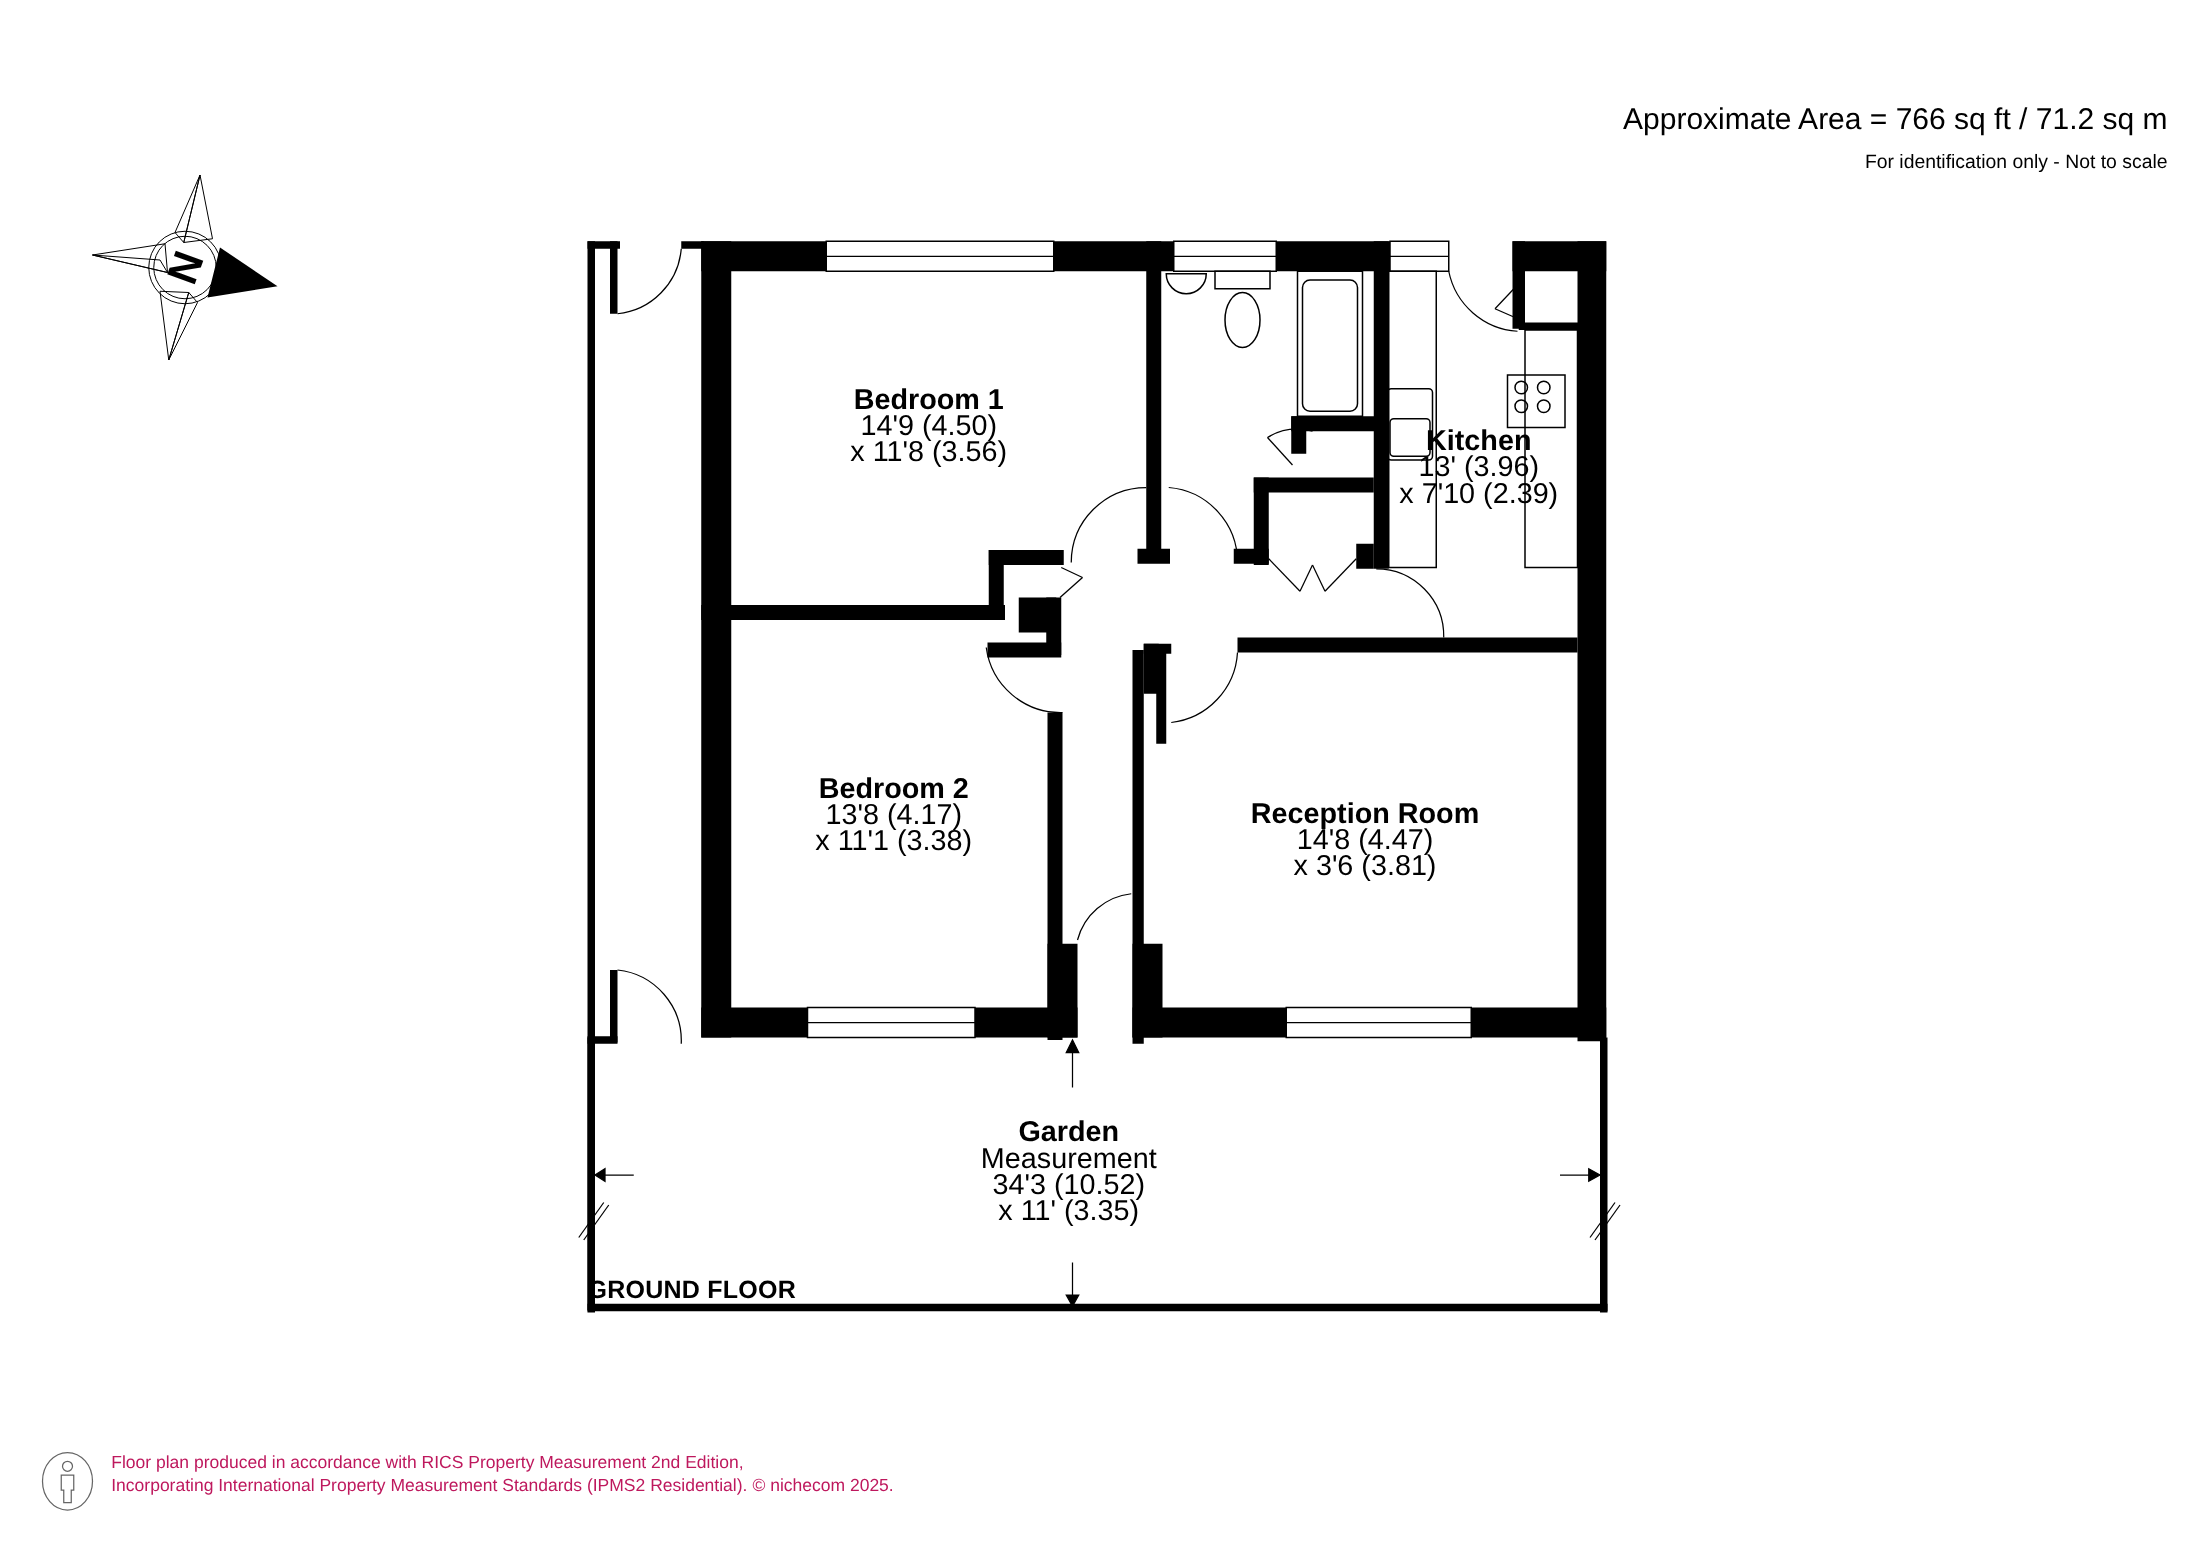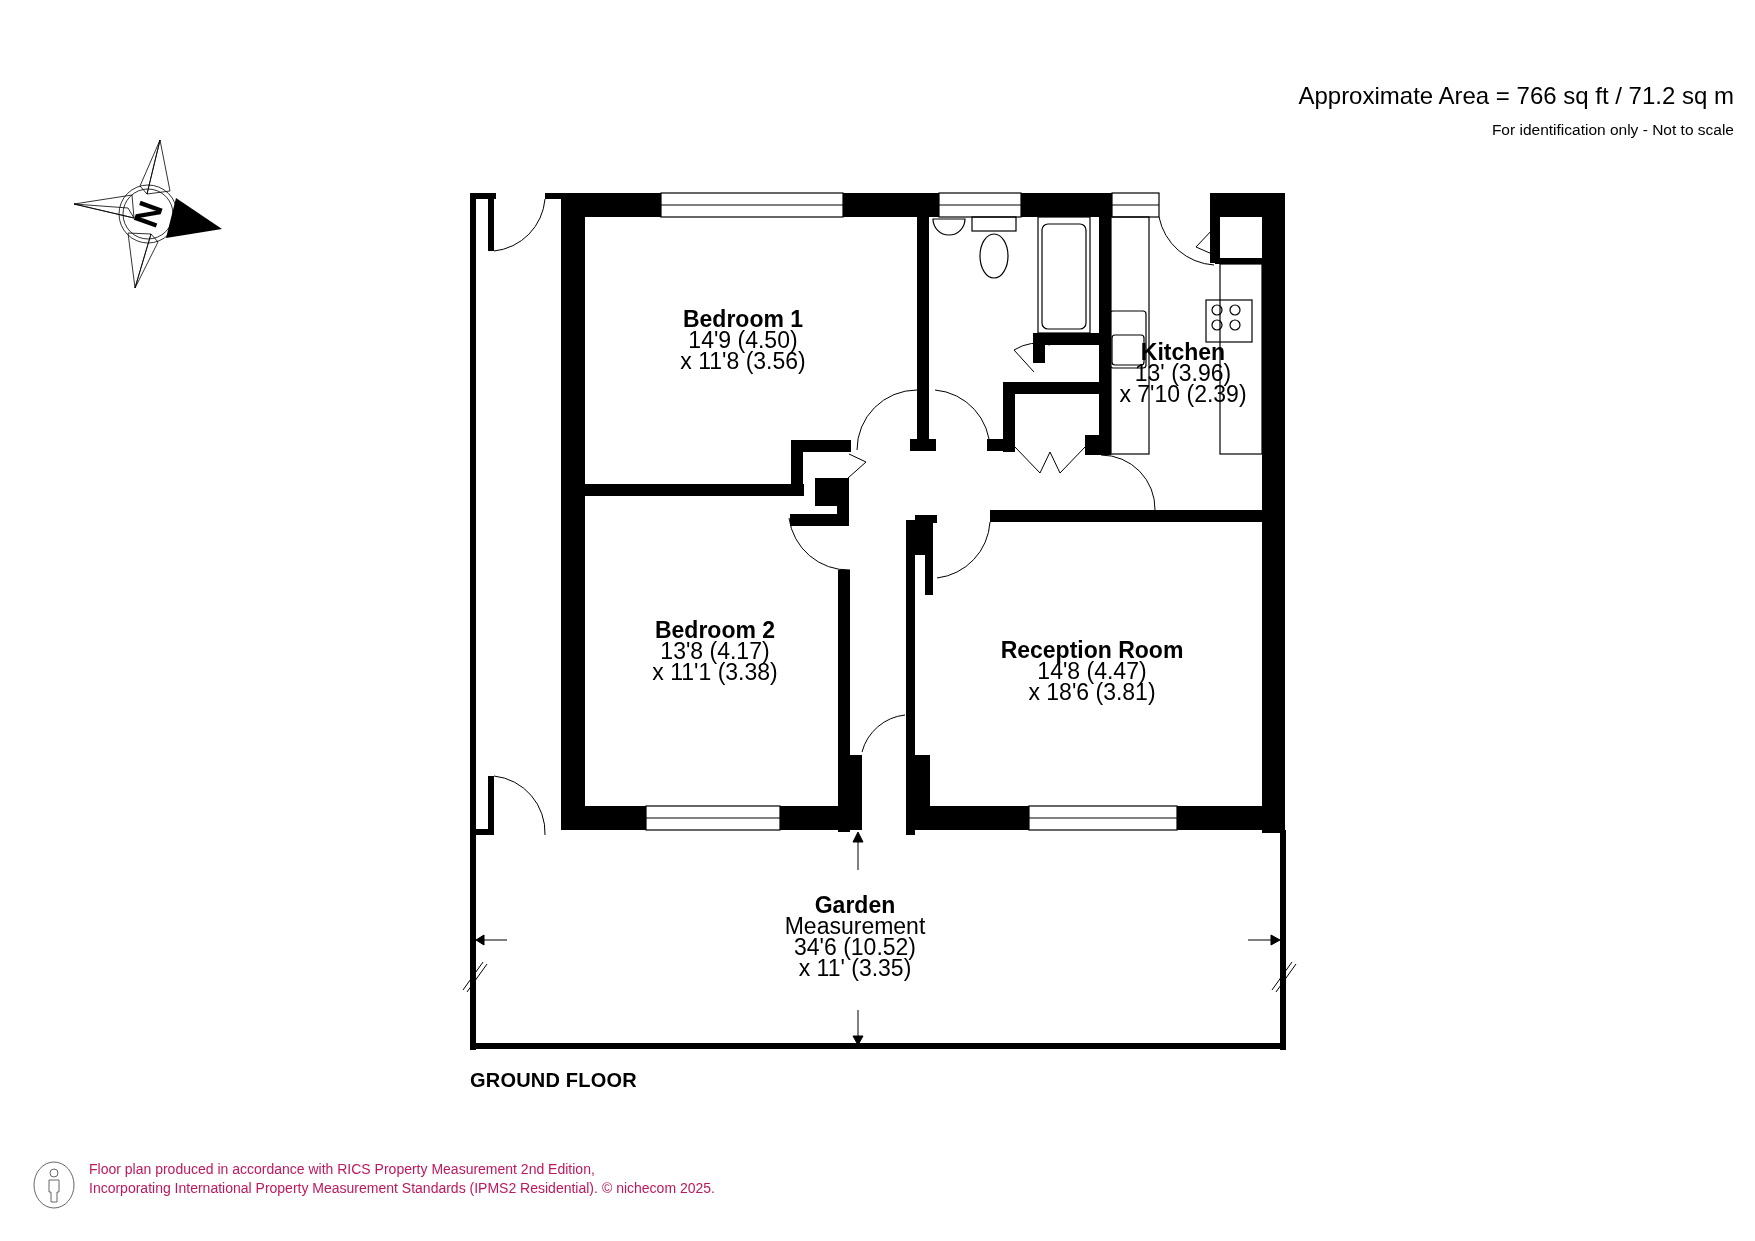--- a/index.html
+++ b/index.html
@@ -4,21 +4,21 @@
 <style>
   html, body { margin: 0; padding: 0; background: #ffffff; }
   body { width: 1755px; height: 1241px; position: relative; overflow: hidden; font-family: "Liberation Sans", sans-serif; color: #000; }
   .abs { position: absolute; }
   .area-title { right: 21px; top: 82px; font-size: 24px; white-space: nowrap; text-align: right; }
   .area-sub { right: 21px; top: 121px; font-size: 15.5px; white-space: nowrap; }
   svg.plan { position: absolute; left: 0; top: 0; }
   .room-label { position: absolute; text-align: center; transform: translateX(-50%); font-size: 23px; line-height: 21px; white-space: nowrap; }
   .room-label .name { font-weight: bold; display: block; }
   .room-label .dim { display: block; }
-  .ground-floor { left: 470px; top: 1069px; font-size: 20px; font-weight: bold; letter-spacing: 0.2px; }
+  .ground-floor { left: 470px; top: 1021px; font-size: 20px; font-weight: bold; letter-spacing: 0.2px; }
   .footer { left: 89px; top: 1160px; font-size: 14px; line-height: 19px; color: #be185d; white-space: nowrap; }
   .footer .copyright { margin-left: 4px; }
   .footer-icon { left: 32px; top: 1160px; }
 </style>
 </head>
 <body>
 
 <div class="abs area-title">Approximate Area = 766 sq ft / 71.2 sq m</div>
 <div class="abs area-sub">For identification only - Not to scale</div>
 
@@ -192,27 +192,27 @@
 
 <div class="room-label" style="left:1183px;top:342px">
   <span class="name">Kitchen</span>
   <span class="dim">13' (3.96)</span>
   <span class="dim">x 7'10 (2.39)</span>
 </div>
 
 <div class="room-label" style="left:1092px;top:640px">
   <span class="name">Reception Room</span>
   <span class="dim">14'8 (4.47)</span>
-  <span class="dim">x 18'6 (3.81)</span>
+  <span class="dim">x 3'6 (3.81)</span>
 </div>
 
 <div class="room-label" style="left:855px;top:895px">
   <span class="name">Garden</span>
   <span class="dim">Measurement</span>
-  <span class="dim">34'6 (10.52)</span>
+  <span class="dim">34'3 (10.52)</span>
   <span class="dim">x 11' (3.35)</span>
 </div>
 
 <div class="abs ground-floor">GROUND FLOOR</div>
 
 <svg class="abs footer-icon" width="44" height="50" viewBox="0 0 44 50">
   <ellipse cx="22" cy="25" rx="20" ry="23" fill="none" stroke="#666" stroke-width="1"></ellipse>
   <circle cx="22" cy="13" r="4" fill="none" stroke="#666" stroke-width="1"></circle>
   <path d="M17 20 H27 V32 H25 V42 H19 V32 H17 Z" fill="none" stroke="#666" stroke-width="1"></path>
 </svg>

